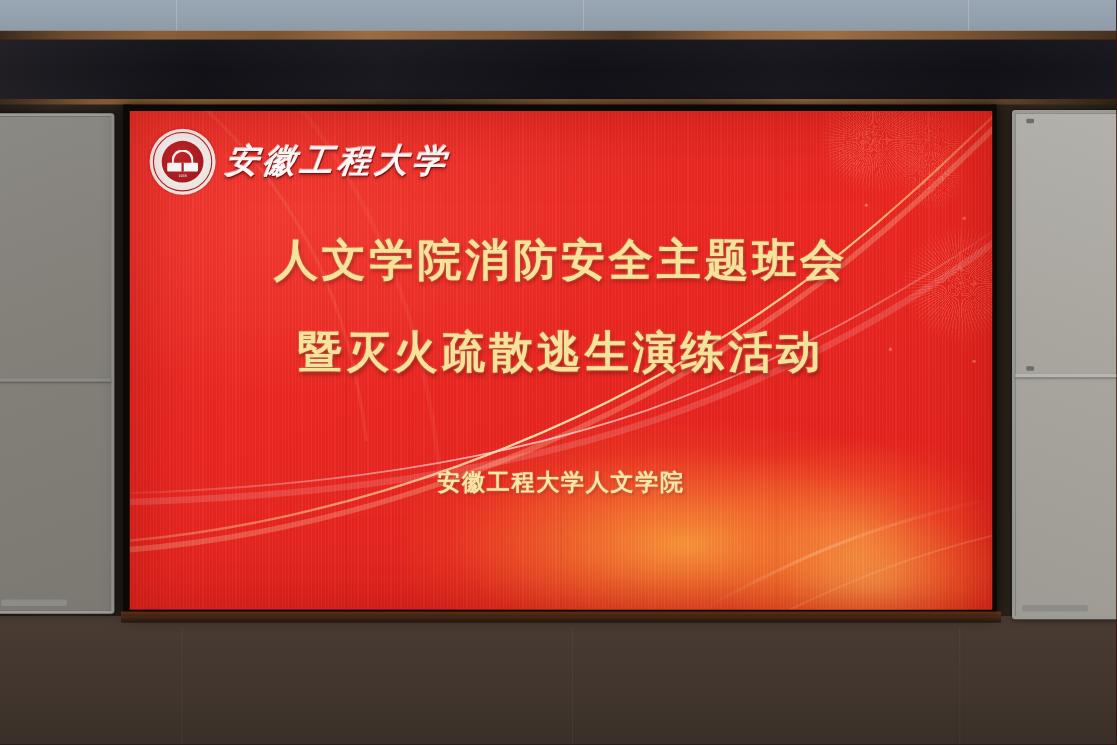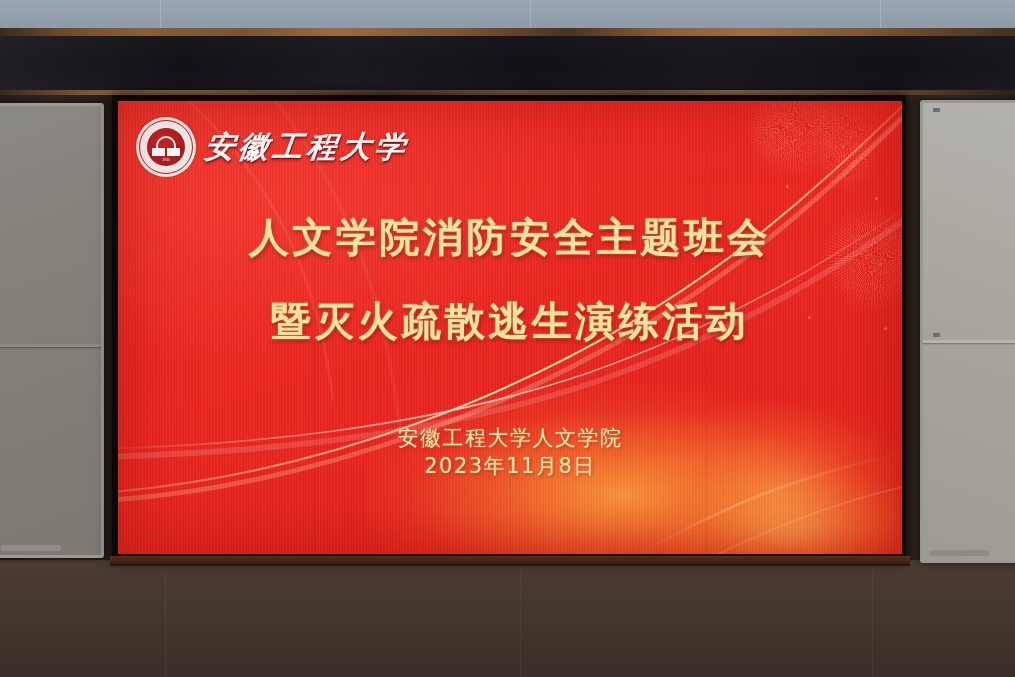--- a/index.html
+++ b/index.html
@@ -355,21 +355,21 @@
 
   .subtitle-block {
     position: absolute;
     left: 0; right: 0;
     top: 323px;
     text-align: center;
   }
   .subtitle-line {
     font-family: "DejaVu Sans", sans-serif;
     font-size: 21px;
-    font-weight: normal;
+    font-weight: bold;
     color: #f7e6a6;
     letter-spacing: 1.5px;
     line-height: 1.35;
     text-shadow: 0 0 2px rgba(255,235,175,0.5), 1px 1px 3px rgba(135,30,12,0.7);
   }
 
   .screen-vignette {
     position: absolute; inset: 0;
     pointer-events: none;
     box-shadow:
@@ -483,20 +483,19 @@
       </div>
     </div>
 
     <div class="title-block">
       <div class="title-line">人文学院消防安全主题班会</div>
       <div class="title-line second">暨灭火疏散逃生演练活动</div>
     </div>
 
     <div class="subtitle-block">
       <div class="subtitle-line">安徽工程大学人文学院</div>
-      <div class="subtitle-line">2023年11月8日</div>
     </div>
 
     <div class="screen-vignette"></div>
   </div>
 
   <div class="screen-shadow-bottom"></div>
 </div>
 
 </body></html>

